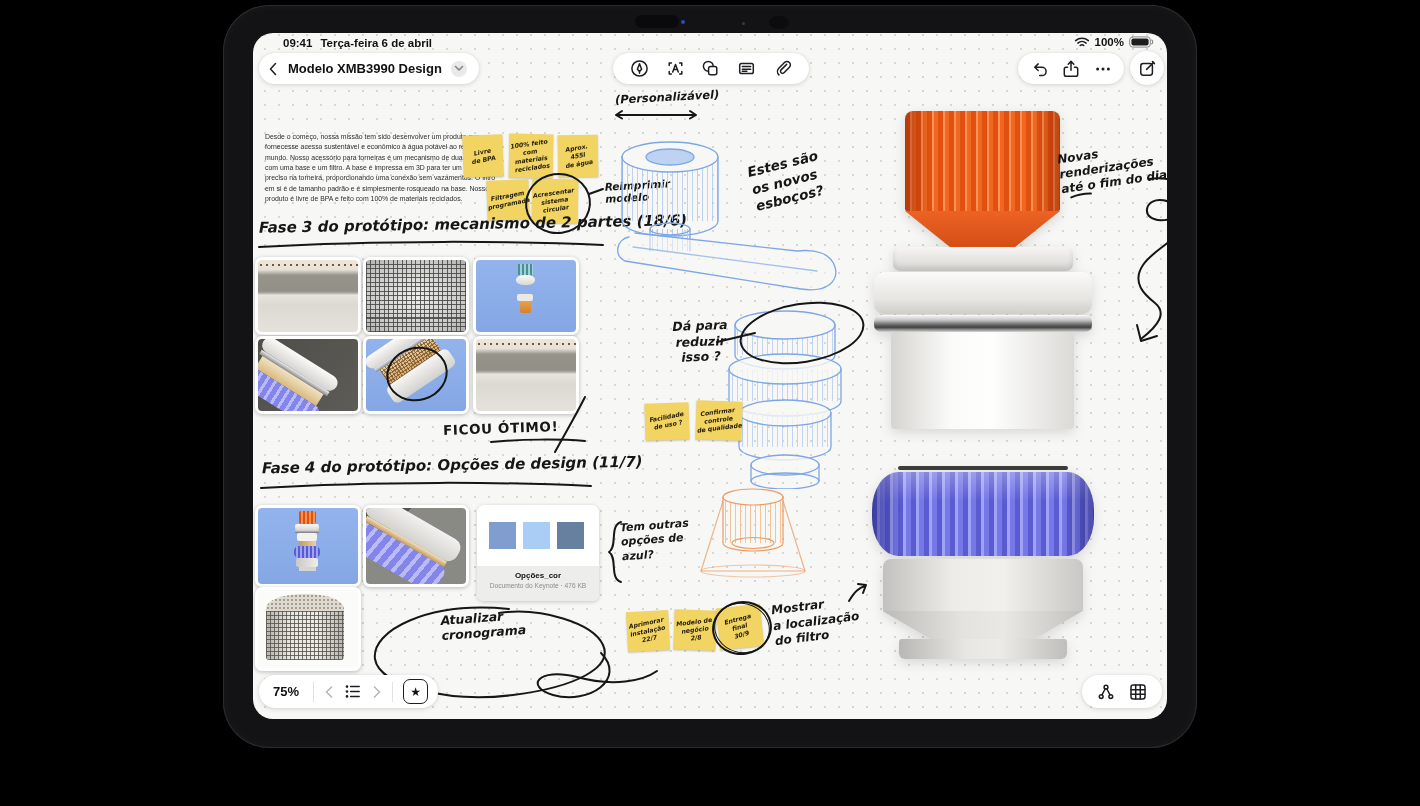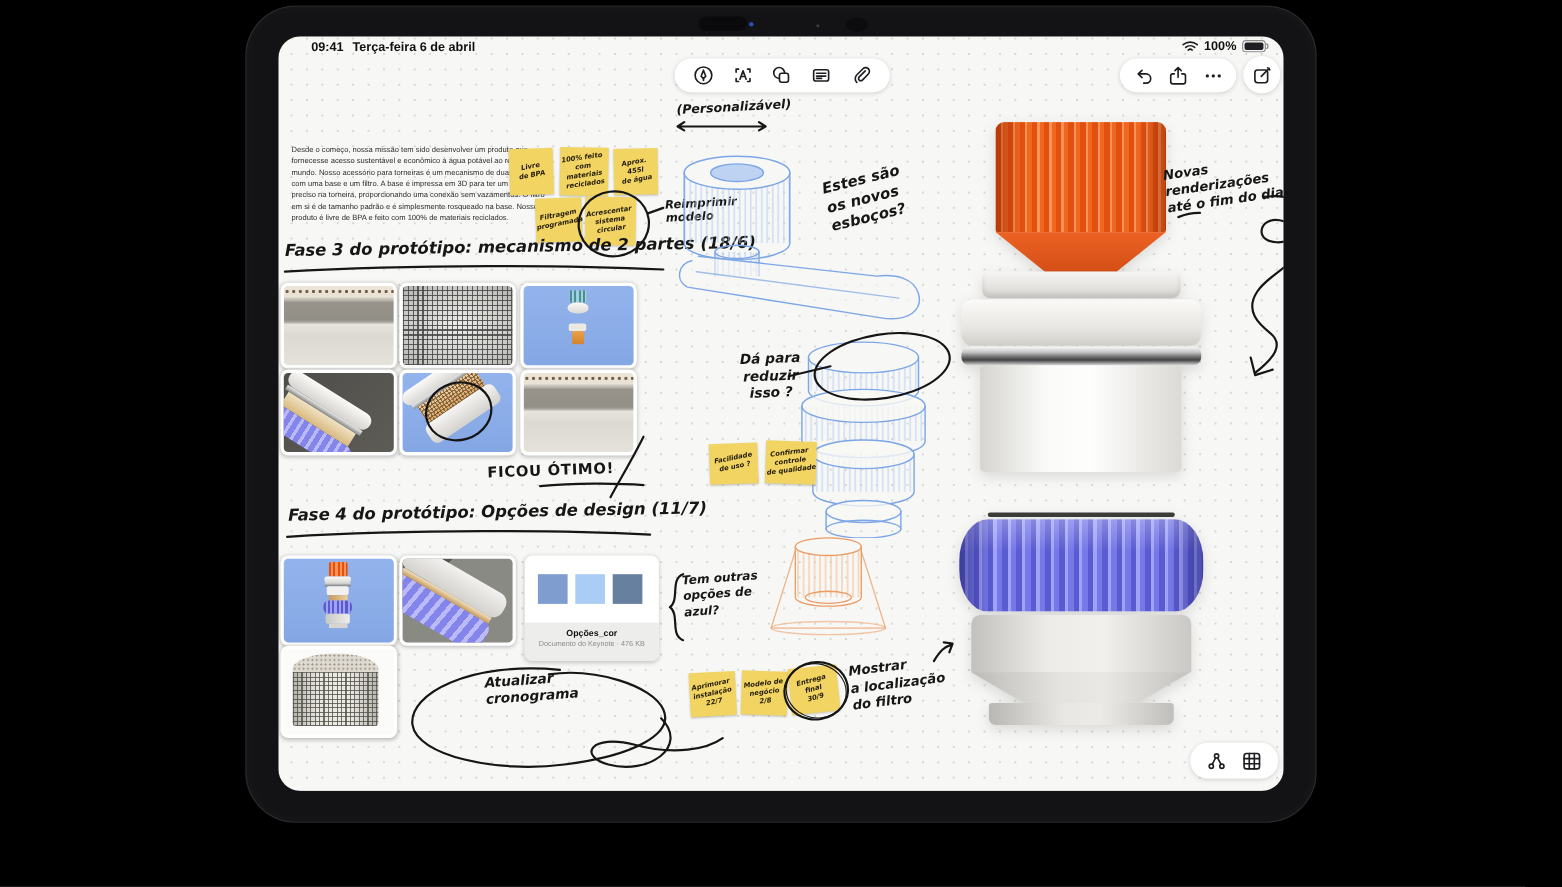--- a/index.html
+++ b/index.html
@@ -121,20 +121,31 @@
             </svg>
           <span>100%</span>
           <svg class="ic" width="25" height="12" viewBox="0 0 25 12">
               <rect x=".7" y=".9" width="20.6" height="10.2" rx="3" style="stroke:#8a8a8a;stroke-width:1"></rect>
               <rect class="fl" x="2.4" y="2.6" width="17.2" height="6.8" rx="1.8"></rect>
               <path d="M22.6 4c1.5.4 1.5 3.6 0 4" style="stroke:#8a8a8a;stroke-width:1.2"></path>
             </svg>
         </div>
       </div>
 
+      <div class="pill tp-title">
+        <svg class="ic" width="12" height="16" viewBox="0 0 12 16">
+            <path d="M8.5 2.5 3.5 8l5 5.5" stroke-width="2"></path>
+          </svg>
+        <span class="ttl">Modelo XMB3990 Design</span>
+        <span class="chip-dn">
+          <svg class="ic" width="10" height="7" viewBox="0 0 10 7">
+              <path d="M1.5 1.5 5 5l3.5-3.5" style="stroke:#85858a;stroke-width:1.6"></path>
+            </svg>
+        </span>
+      </div>
 
       <div class="pill tp-tools">
         <svg class="ic" width="19" height="19" viewBox="0 0 19 19">
             <circle cx="9.5" cy="9.5" r="7.6"></circle>
             <path d="M9.5 4.8 11.6 10.3 9.5 12.5 7.4 10.3Z"></path>
             <path d="M9.5 12.5V14.2"></path>
           </svg>
         <svg class="ic" width="19" height="19" viewBox="0 0 19 19">
             <path d="M5.4 3.9H3.2V6.6M3.2 12.4v2.7h2.2M13.6 3.9h2.2V6.6M15.8 12.4v2.7h-2.2"></path>
             <path d="M6.7 13 9.5 5.4 12.3 13M7.7 10.5h3.6"></path>
@@ -441,20 +452,42 @@
 renderizações
 até o fim do dia</div>
       <svg class="ink" style="left:816px;top:158px" width="24" height="8">
           <path d="M2 5c8-2 14-2 20-1" stroke-width="1.6" transform="rotate(-8 12 4)"></path>
         </svg>
       <svg class="ink" style="left:840px;top:140px" width="110" height="185">
         <path d="M56 6C88 2 104 20 92 36 80 52 52 50 54 36 56 22 84 24 88 44 92 66 62 74 50 92 38 110 52 122 62 130 74 140 66 152 48 166"></path>
         <path d="M44 152l4 16 16-5" stroke-width="1.8"></path>
       </svg>
 
+      <div class="pill bp-left">
+        <span class="zoomv">75%</span>
+        <div class="vdiv"></div>
+        <svg class="ic gray" width="10" height="14" viewBox="0 0 10 14">
+            <path d="M7.5 2 2.5 7l5 5" stroke-width="2"></path>
+          </svg>
+        <svg class="ic" width="18" height="17" viewBox="0 0 18 17">
+            <circle class="fl" cx="3" cy="3.6" r="1.3"></circle>
+            <path d="M6.6 3.6h8.6" stroke-width="1.7"></path>
+            <circle class="fl" cx="3" cy="8.5" r="1.3"></circle>
+            <path d="M6.6 8.5h8.6" stroke-width="1.7"></path>
+            <circle class="fl" cx="3" cy="13.4" r="1.3"></circle>
+            <path d="M6.6 13.4h8.6" stroke-width="1.7"></path>
+          </svg>
+        <svg class="ic gray" width="10" height="14" viewBox="0 0 10 14">
+            <path d="M2.5 2l5 5-5 5" stroke-width="2"></path>
+          </svg>
+        <div class="vdiv"></div>
+        <div class="starbtn">
+            <span>★</span>
+          </div>
+      </div>
 
       <div class="pill bp-right">
         <svg class="ic" width="18" height="18" viewBox="0 0 18 18">
             <circle cx="9" cy="4.2" r="1.9"></circle>
             <circle cx="4.2" cy="13.6" r="1.9"></circle>
             <circle cx="13.8" cy="13.6" r="1.9"></circle>
             <path d="M8.1 6 5 11.8M9.9 6l3.1 5.8" stroke-width="1.4"></path>
           </svg>
         <svg class="ic" width="18" height="18" viewBox="0 0 18 18">
             <rect x="2" y="2" width="14" height="14" rx="2.2"></rect>

